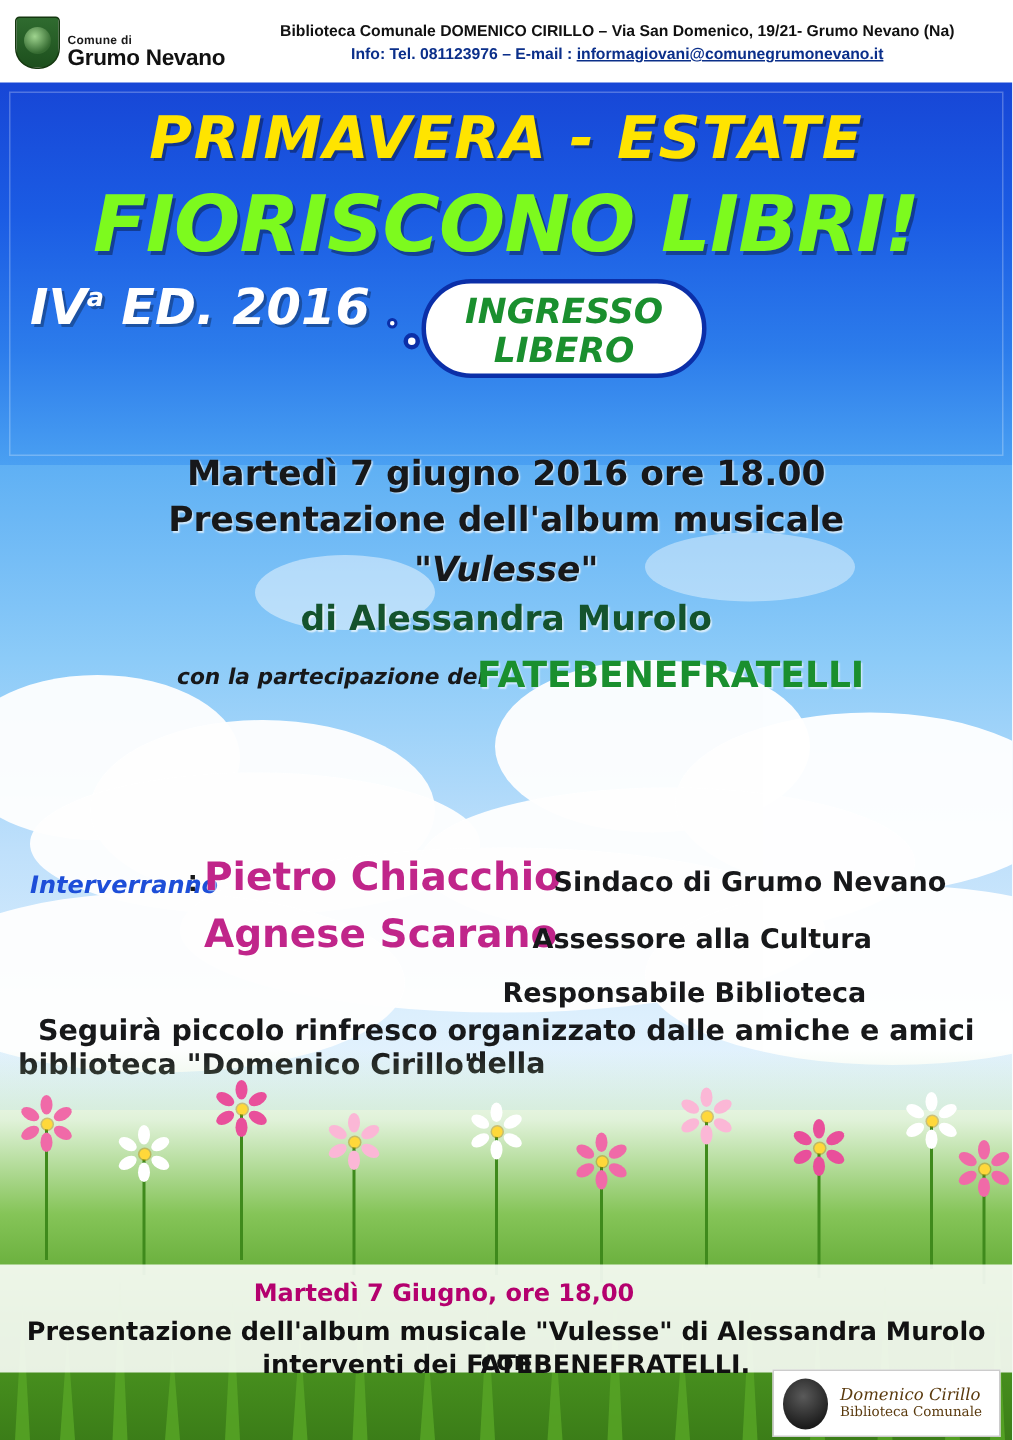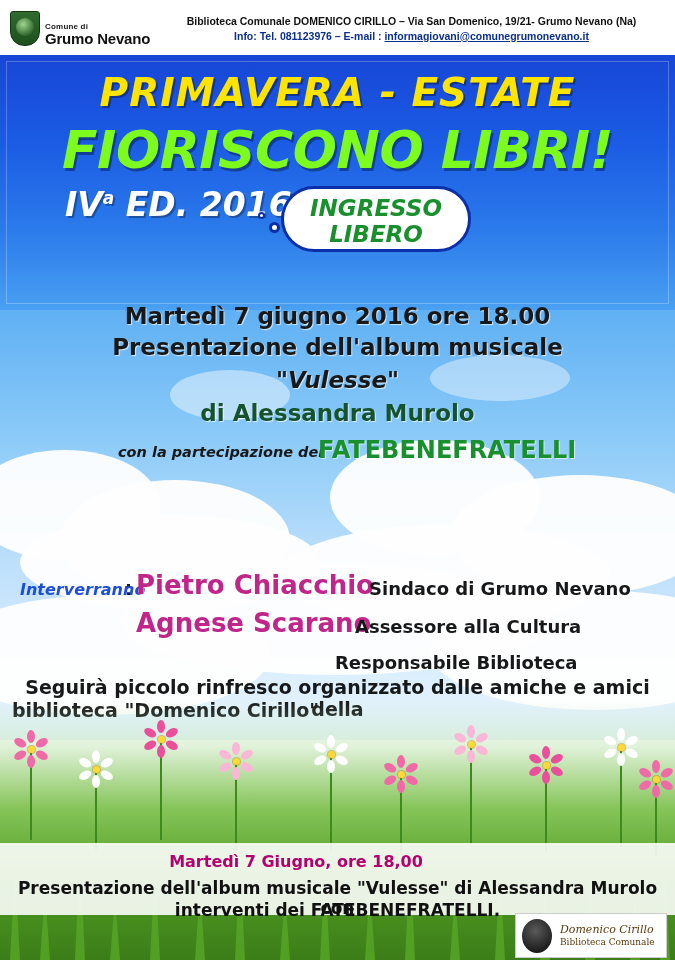--- a/index.html
+++ b/index.html
@@ -133,21 +133,20 @@
   }
   .title-ed {
     position: absolute;
     left: 20px; top: 185px;
     font-size: 33px;
     font-weight: bold;
     font-style: italic;
     color: #ffffff;
     text-shadow: 2px 2px 0 rgba(0,0,0,0.3);
     font-family: "DejaVu Sans", sans-serif;
-    margin-left: 45px;
   }
   .title-ed sup {
     font-size: 17px;
     vertical-align: super;
   }
 
   
   .bubble {
     position: absolute;
     left: 281px; top: 186px;

